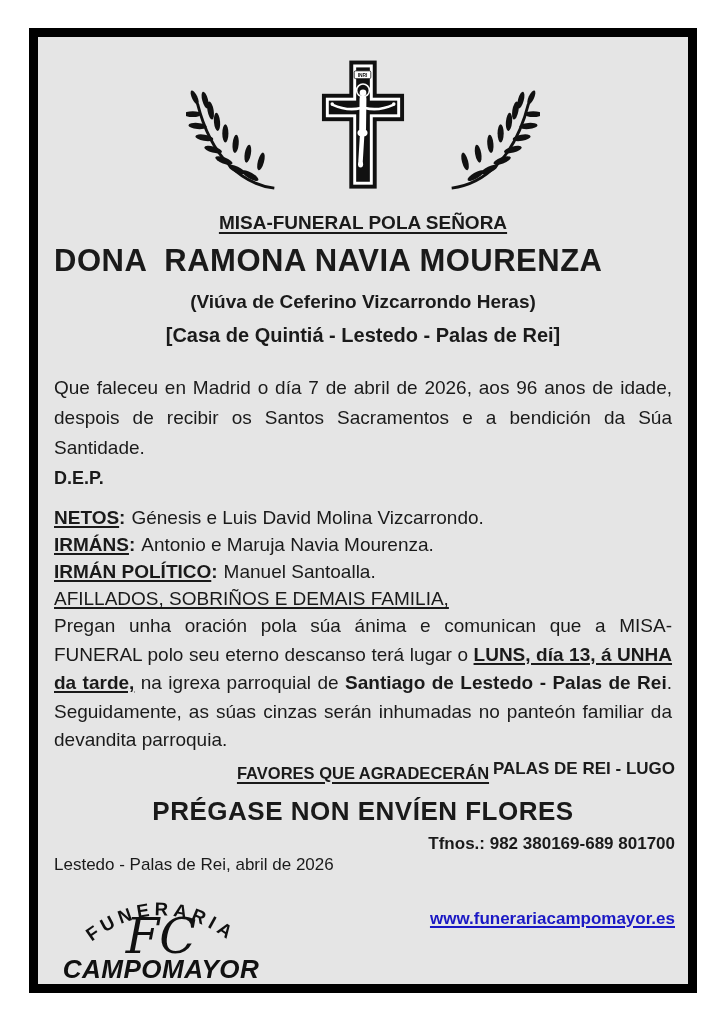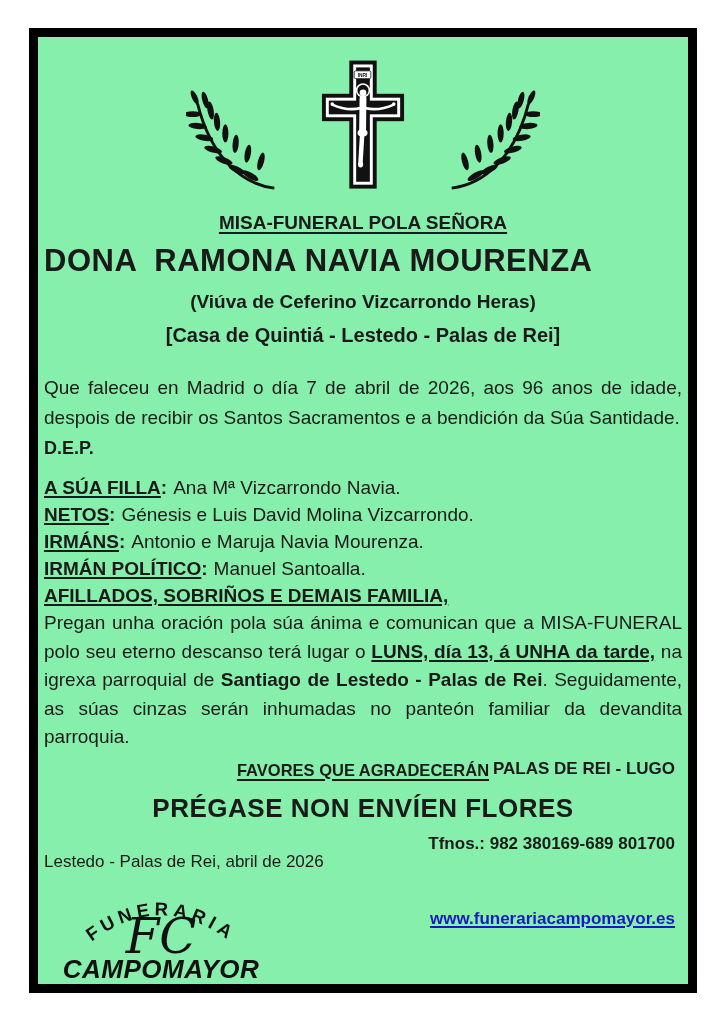--- a/index.html
+++ b/index.html
@@ -5,21 +5,21 @@
   html,body { margin:0; padding:0; }
   body {
     width:724px; height:1024px; position:relative;
     background:#ffffff; color:#1a1a1a;
     font-family:"Liberation Sans", sans-serif;
     overflow:hidden;
   }
   .frame {
     position:absolute; left:29px; top:28px; width:668px; height:965px;
     box-sizing:border-box; border:9px solid #000000;
-    padding:0 6px; overflow:hidden; background:#86efac;
+    padding:0 16px; overflow:hidden; background:#e5e5e5;
   }
   .header-art {
     margin-top:22px; height:138px;
     display:flex; justify-content:center; align-items:flex-end; gap:38px;
   }
   .laurel-right { transform:scaleX(-1); }
   .kicker {
     margin-top:15px; text-align:center;
     font-size:19px; font-weight:bold;
     text-decoration:underline; text-decoration-thickness:2px; text-underline-offset:3px;
@@ -37,21 +37,21 @@
   }
   .para1 { margin-top:26px; }
   .dep { margin-top:5px; font-size:18px; font-weight:bold; }
   .family { margin-top:15px; font-size:19px; line-height:27px; }
   .family .label {
     font-weight:bold;
     text-decoration:underline; text-decoration-thickness:2px; text-underline-offset:2px;
   }
   .family .colon { font-weight:bold; margin-right:6px; }
   .closing {
-    font-weight:bold; font-size:19px; line-height:27px;
+    font-weight:normal; font-size:19px; line-height:27px;
     text-decoration:underline; text-decoration-thickness:2px; text-underline-offset:2px;
   }
   .announce { line-height:28.5px; }
   .bu {
     font-weight:bold;
     text-decoration:underline; text-decoration-thickness:2px; text-underline-offset:2px;
   }
   .b { font-weight:bold; }
   .favors {
     margin-top:9px; text-align:center; font-size:16.5px; font-weight:bold;
@@ -151,21 +151,20 @@
 
   <div class="widow">(Viúva de Ceferino Vizcarrondo Heras)</div>
 
   <div class="house">[Casa de Quintiá - Lestedo - Palas de Rei]</div>
 
   <p class="para para1">Que faleceu en Madrid o día 7 de abril de 2026, aos 96 anos de idade, despois de recibir os Santos Sacramentos e a bendición da Súa Santidade.</p>
 
   <div class="dep">D.E.P.</div>
 
   <div class="family">
-    <div><span class="label">A SÚA FILLA</span><span class="colon">:</span><span>Ana Mª Vizcarrondo Navia.</span></div>
     <div><span class="label">NETOS</span><span class="colon">:</span><span>Génesis e Luis David Molina Vizcarrondo.</span></div>
     <div><span class="label">IRMÁNS</span><span class="colon">:</span><span>Antonio e Maruja Navia Mourenza.</span></div>
     <div><span class="label">IRMÁN POLÍTICO</span><span class="colon">:</span><span>Manuel Santoalla.</span></div>
     <div class="closing">AFILLADOS, SOBRIÑOS E DEMAIS FAMILIA,</div>
   </div>
 
   <p class="para announce"><span>Pregan unha oración pola súa ánima e comunican que a MISA-FUNERAL polo seu eterno descanso terá lugar o </span><span class="bu">LUNS, día 13, á UNHA da tarde,</span><span> na igrexa parroquial de </span><span class="b">Santiago de Lestedo - Palas de Rei</span><span>. Seguidamente, as súas cinzas serán inhumadas no panteón familiar da devandita parroquia.</span></p>
 
   <div class="favors">FAVORES QUE AGRADECERÁN</div>
 

